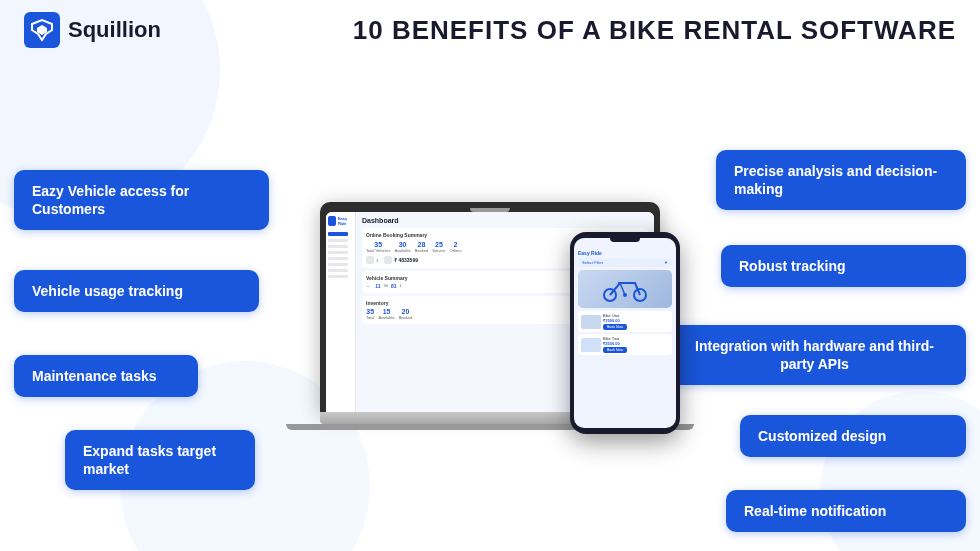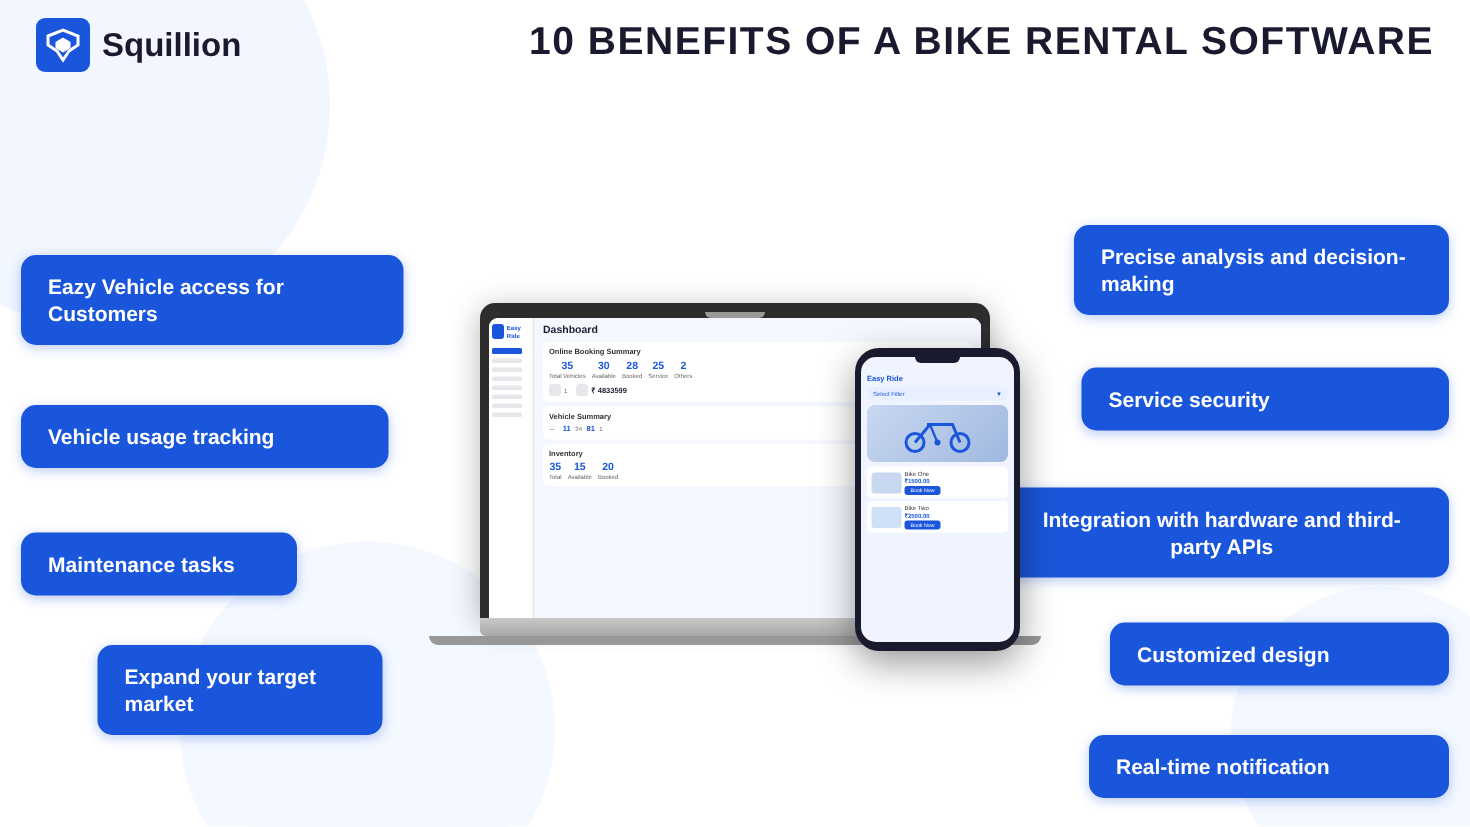--- a/index.html
+++ b/index.html
@@ -40,21 +40,21 @@
       border-radius: 50%;
       background: rgba(200, 220, 255, 0.2);
       bottom: -40px;
       right: -40px;
       z-index: 0;
     }
 
     
     .header {
       display: flex;
-      align-items: flex-start;
+      align-items: center;
       justify-content: space-between;
       padding: 12px 24px;
       position: relative;
       z-index: 10;
     }
     .logo {
       display: flex;
       align-items: center;
       gap: 8px;
     }
@@ -274,24 +274,24 @@
     <span class="logo-text">Squillion</span>
   </div>
   <h1 class="page-title">10 Benefits of a Bike Rental Software</h1>
 </div>
 
 <div class="main-content">
 
   <div class="benefit-btn btn-vehicle-access">Eazy Vehicle access for Customers</div>
   <div class="benefit-btn btn-usage-tracking">Vehicle usage tracking</div>
   <div class="benefit-btn btn-maintenance">Maintenance tasks</div>
-  <div class="benefit-btn btn-expand">Expand your target market</div>
+  <div class="benefit-btn btn-expand">Expand tasks target market</div>
 
   <div class="benefit-btn btn-precise">Precise analysis and decision-making</div>
-  <div class="benefit-btn btn-robust">Service security</div>
+  <div class="benefit-btn btn-robust">Robust tracking</div>
   <div class="benefit-btn btn-integration">Integration with hardware and third-party APIs</div>
   <div class="benefit-btn btn-customized">Customized design</div>
   <div class="benefit-btn btn-realtime">Real-time notification</div>
 
   <div class="devices-container">
 
     <div class="laptop" style="position:relative;">
       <div class="laptop-screen-outer">
         <div class="laptop-notch"></div>
         <div class="laptop-screen-inner">

